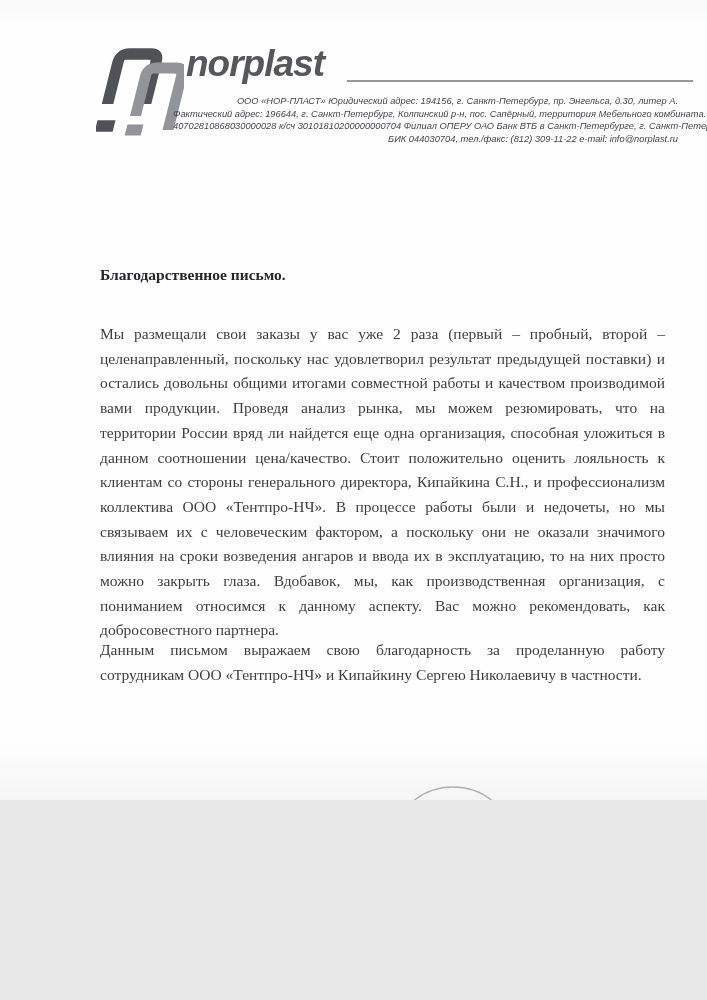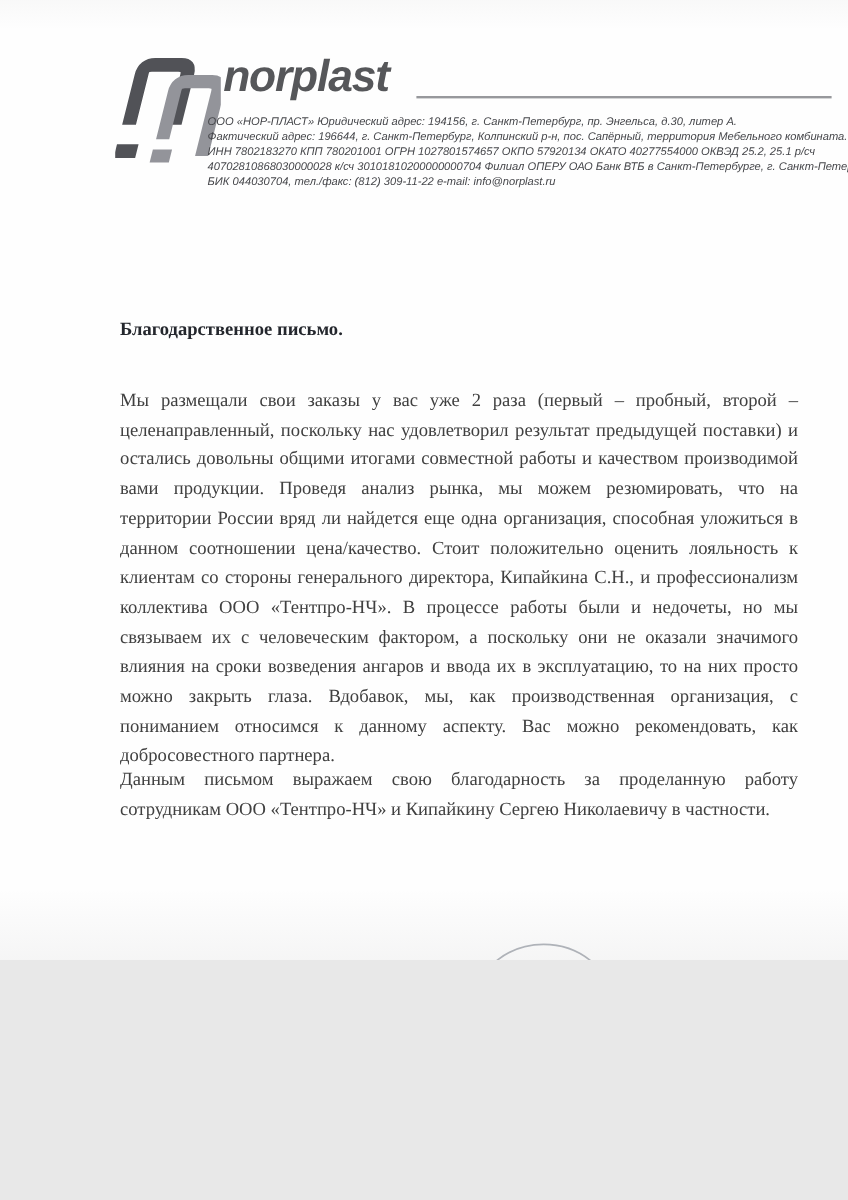--- a/index.html
+++ b/index.html
@@ -17,21 +17,21 @@
   .logo-glyph{position:absolute;left:96px;top:42px;width:88px;height:95px;}
   .wordmark{
     position:absolute;left:186px;top:44px;width:200px;
     font-family:"Liberation Sans", sans-serif;font-size:37px;font-weight:bold;font-style:italic;
     letter-spacing:-1px;color:#56575a;line-height:40px;
   }
   .header-rule{position:absolute;left:347px;top:80px;width:346px;height:2px;background:#97989c;}
   .company-details{
     position:absolute;left:173px;top:95px;width:505px;
     font-family:"Liberation Sans", sans-serif;font-style:italic;
-    font-size:9.3px;line-height:12.6px;color:#46474b;
+    font-size:9.3px;line-height:12.6px;color:#46474b;text-align:right;
   }
   .company-details div{white-space:nowrap;}
 
   
   .letter-title{
     position:absolute;left:100px;top:266px;width:548px;
     text-align:left;font-weight:bold;font-size:15.5px;color:#24272d;
   }
   .para{
     position:absolute;left:100px;width:565px;
@@ -72,21 +72,20 @@
       <path d="M -4,64 L 12,64"></path>
     </g>
   </svg>
 
   <div class="wordmark">norplast</div>
   <div class="header-rule"></div>
 
   <div class="company-details">
     <div>ООО «НОР-ПЛАСТ» Юридический адрес: 194156, г. Санкт-Петербург, пр. Энгельса, д.30, литер А.</div>
     <div>Фактический адрес: 196644, г. Санкт-Петербург, Колпинский р-н, пос. Сапёрный, территория Мебельного комбината.</div>
-    <div>ИНН 7802183270  КПП 780201001  ОГРН 1027801574657  ОКПО 57920134 ОКАТО 40277554000 ОКВЭД 25.2, 25.1  р/сч</div>
     <div>40702810868030000028   к/сч 30101810200000000704 Филиал ОПЕРУ ОАО Банк ВТБ в Санкт-Петербурге, г. Санкт-Петербург,</div>
     <div>БИК 044030704, тел./факс: (812) 309-11-22    e-mail: info@norplast.ru</div>
   </div>
 
   <div class="letter-title">Благодарственное письмо.</div>
 
   <div class="para para-1">Мы размещали свои заказы у вас уже 2 раза (первый – пробный, второй – целенаправленный, поскольку нас удовлетворил результат предыдущей поставки) и остались довольны общими итогами совместной работы и качеством производимой вами продукции. Проведя анализ рынка, мы можем резюмировать, что на территории России вряд ли найдется еще одна организация, способная уложиться в данном соотношении цена/качество. Стоит положительно оценить лояльность к клиентам со стороны генерального директора, Кипайкина С.Н., и профессионализм коллектива ООО «Тентпро-НЧ». В процессе работы были и недочеты, но мы связываем их с человеческим фактором, а поскольку они не оказали значимого влияния на сроки возведения ангаров и ввода их в эксплуатацию, то на них просто можно закрыть глаза. Вдобавок, мы, как производственная организация, с пониманием относимся к данному аспекту. Вас можно рекомендовать, как добросовестного партнера.</div>
   <div class="para para-2">Данным письмом выражаем свою благодарность за проделанную работу сотрудникам ООО «Тентпро-НЧ» и Кипайкину Сергею Николаевичу в частности.</div>
 
   <div class="closing">

